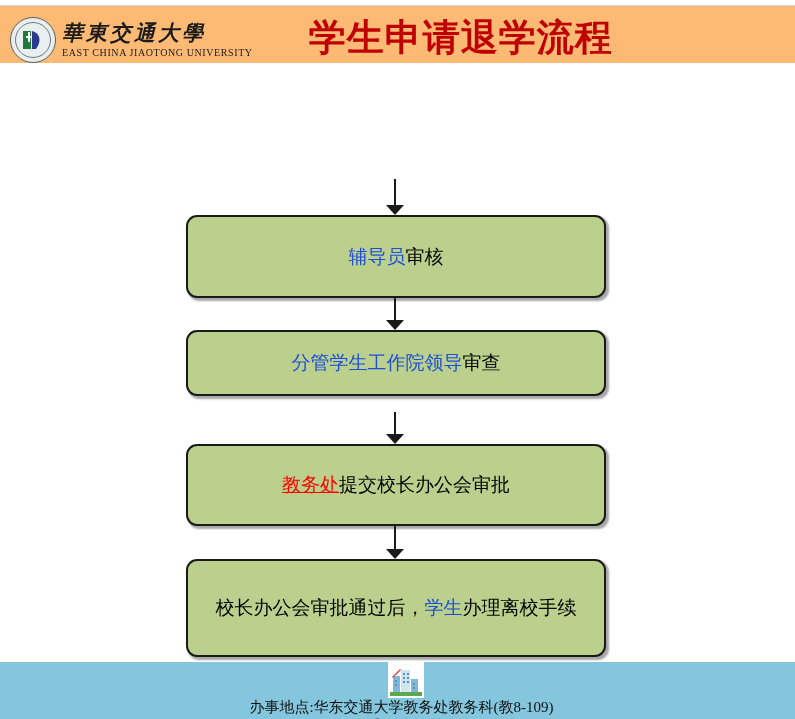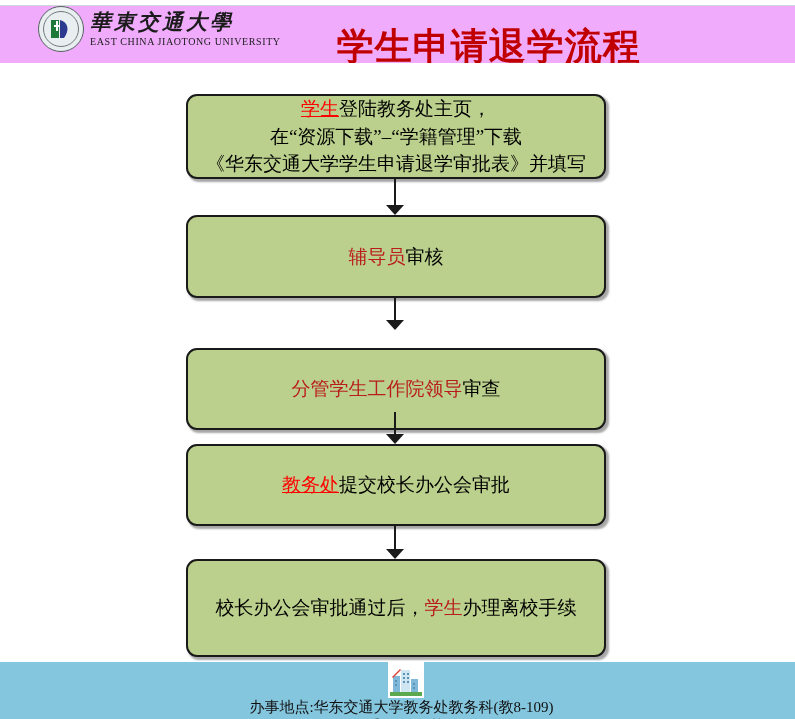--- a/index.html
+++ b/index.html
@@ -23,25 +23,24 @@
     background: #ffffff;
     border-bottom: 1px solid #cfd9dd;
     box-sizing: border-box;
   }
 
   
   .header {
     position: absolute;
     left: 0; top: 6px;
     width: 795px; height: 57px;
-    background: #f0abfc;
-    display: flex;
-    align-items: flex-start;
-    box-sizing: border-box;
-    padding-left: 28px;
+    background: #fdba74;
+    display: flex;
+    align-items: flex-end;
+    box-sizing: border-box;
   }
   .logo-wrap {
     display: flex;
     align-items: center;
     margin-left: 10px;
     gap: 6px;
   }
   .seal {
     width: 44px; height: 44px;
     border-radius: 50%;
@@ -117,26 +116,26 @@
     flex-direction: column;
     align-items: center;
     justify-content: center;
     text-align: center;
     color: #000000;
     font-family: "Liberation Serif", "DejaVu Serif", serif;
     font-size: 19px;
     line-height: 1.45;
   }
   .node .line { white-space: nowrap; }
-  .hl { color: #b91c1c; text-align: right; }
+  .hl { color: #1d4ed8; text-align: right; }
   .hl-u { color: #ff0000; text-decoration: underline; }
 
   .node-1 { top: 31px;  height: 85px; }
   .node-2 { top: 152px; height: 83px; }
-  .node-3 { top: 267px; height: 82px; margin-top: 18px; }
+  .node-3 { top: 267px; height: 66px; }
   .node-4 { top: 381px; height: 82px; }
   .node-5 { top: 496px; height: 98px; }
 
   
   .conn {
     position: absolute;
     left: 394px;
     width: 2px;
     background: #1a1a1a;
   }
@@ -207,25 +206,20 @@
     <div class="uni-names">
       <div class="uni-cn">華東交通大學</div>
       <div class="uni-en">EAST CHINA JIAOTONG UNIVERSITY</div>
     </div>
   </div>
   <div class="title">学生申请退学流程</div>
 </div>
 
 <div class="flow">
 
-  <div class="node node-1">
-      <div class="line"><span class="hl-u">学生</span><span>登陆教务处主页，</span></div>
-      <div class="line"><span>在“资源下载”–“学籍管理”下载</span></div>
-      <div class="line"><span>《华东交通大学学生申请退学审批表》并填写</span></div>
-    </div>
   <div class="conn conn-1"></div>
   <div class="arrowhead ah-1"></div>
 
   <div class="node node-2">
       <div class="line"><span class="hl">辅导员</span><span>审核</span></div>
     </div>
   <div class="conn conn-2"></div>
   <div class="arrowhead ah-2"></div>
 
   <div class="node node-3">

